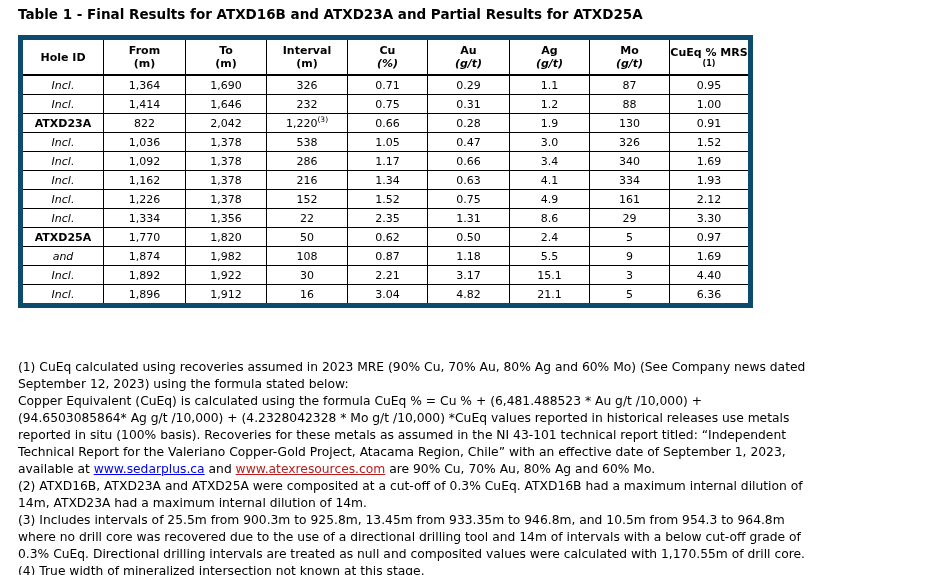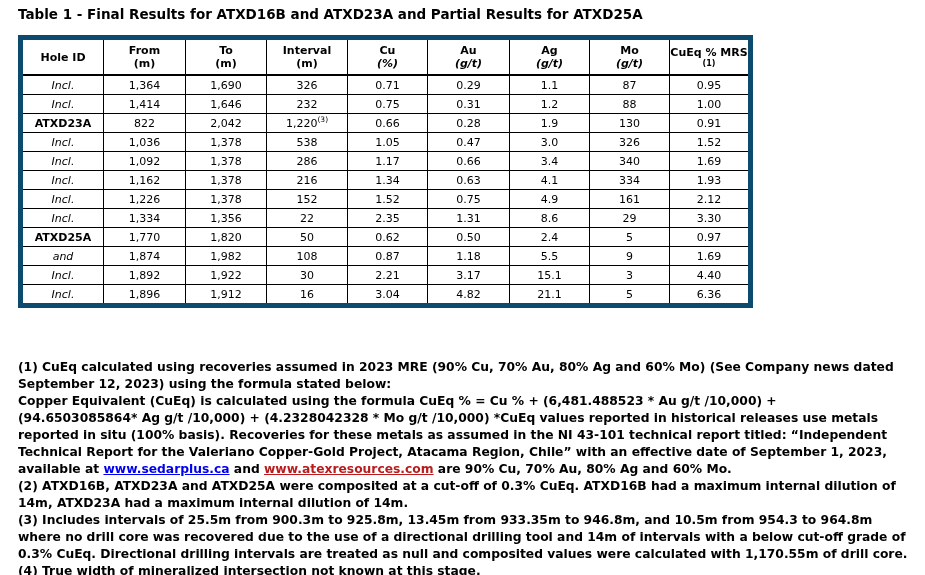--- a/index.html
+++ b/index.html
@@ -62,21 +62,20 @@
   .footnotes {
     position: absolute;
     left: 18px;
     top: 359px;
     width: 905px;
     font-size: 12.3px;
   }
   .fn-line {
     line-height: 17px;
     white-space: nowrap;
-    font-weight: bold;
   }
   a.link {
     color: #0000ee;
     text-decoration: underline;
     cursor: pointer;
   }
 </style>
 </head>
 <body>
 

